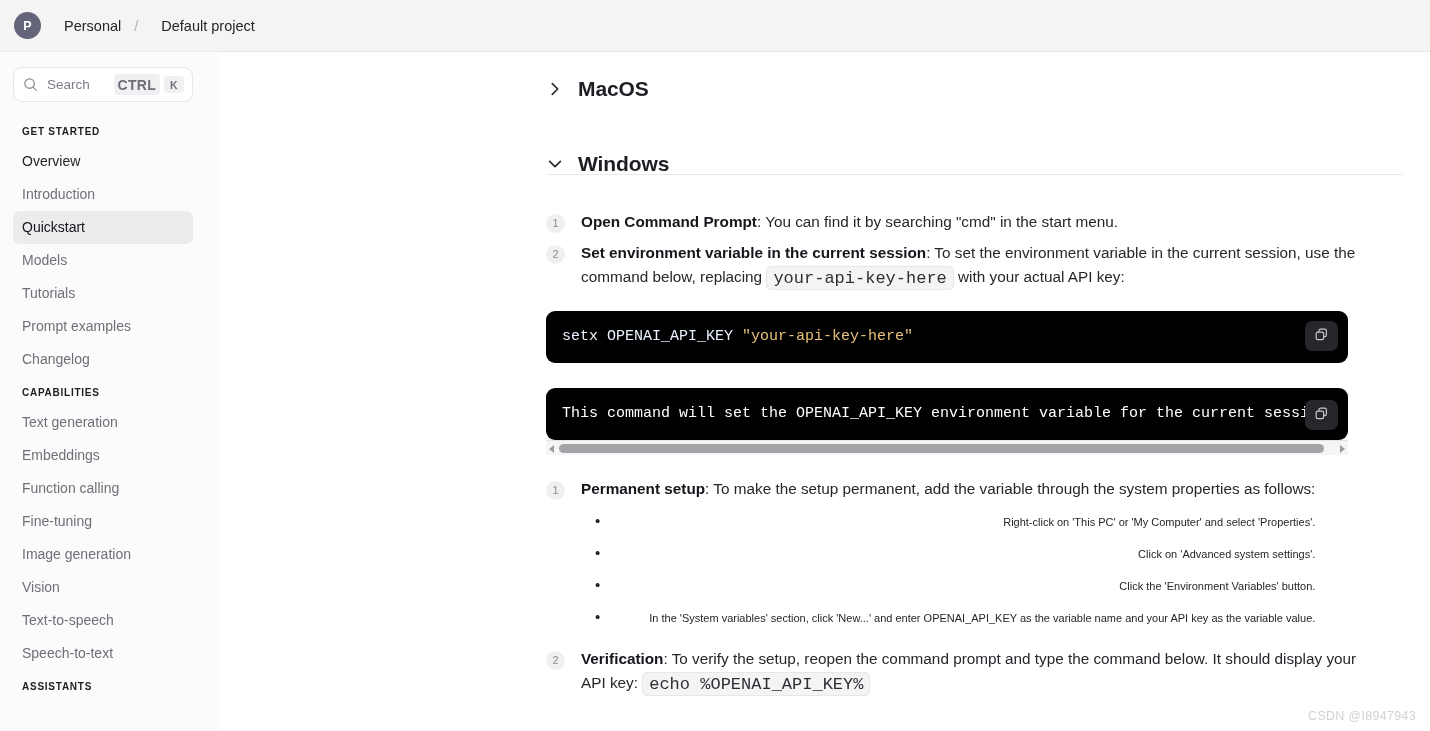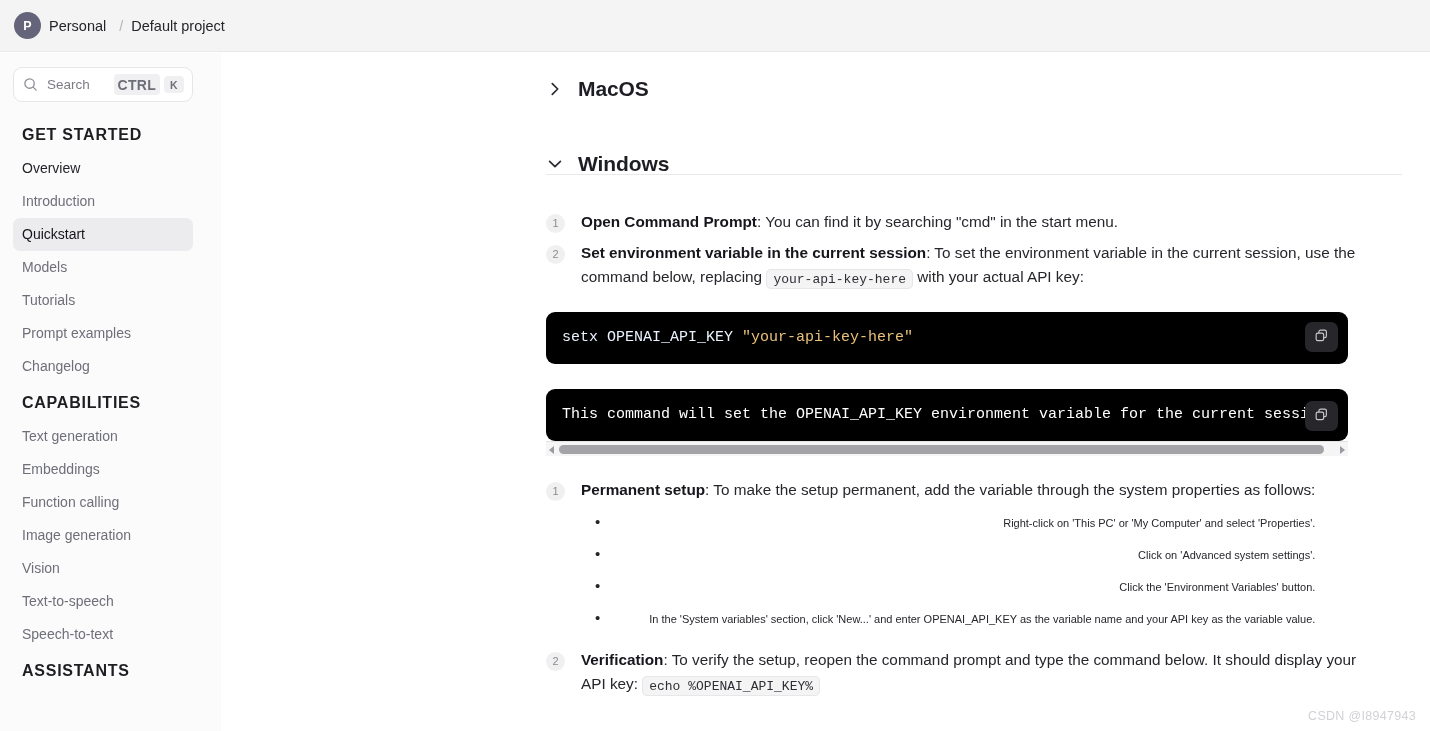--- a/index.html
+++ b/index.html
@@ -22,21 +22,21 @@
     padding-left: 14px;
   }
   #avatar {
     width: 27px; height: 27px; border-radius: 50%;
     background: #64647a; color: #ffffff;
     font-size: 12.5px; font-weight: bold;
     display: flex; align-items: center; justify-content: center;
     letter-spacing: .2px;
   }
   .crumb {
-    font-size: 14.5px; color: #25252a; margin-left: 8px;
+    font-size: 14.5px; color: #25252a; margin-left: 23px;
   }
   .crumb-sep {
     font-size: 14.5px; color: #b4b4ba; margin-left: 13px;
   }
 
   
   #sidebar {
     position: absolute; top: 53px; left: 0;
     width: 252px; height: 678px;
     background: #fbfbfb;
@@ -62,21 +62,21 @@
     border-radius: 4px;
     padding: 3px 4px 2px 4px;
     margin-left: 4px;
     letter-spacing: .3px;
     font-family: "Liberation Sans", sans-serif;
   }
   .kbd.single { padding: 3px 6px 2px 6px; font-size: 10.5px; }
 
   #navlist { position: absolute; top: 62px; left: 0; width: 206px; }
   .nav-section {
-    font-size: 16px; font-weight: bold; color: #1d1d22;
+    font-size: 10px; font-weight: bold; color: #1d1d22;
     letter-spacing: .75px;
     padding: 11px 0 8px 22px;
   }
   .nav-item {
     font-size: 14px; color: #6f6f79;
     height: 33px; line-height: 33px;
     margin: 0 13px 0 13px;
     padding-left: 9px;
     border-radius: 7px;
     white-space: nowrap;
@@ -137,21 +137,21 @@
     font-size: 11px; line-height: 19px; text-align: center;
     margin-top: 4px; margin-right: 16px;
   }
   .step-body {
     font-size: 15.3px; line-height: 24px; color: #26262c;
     max-width: 790px;
   }
   .step-body b { font-weight: bold; color: #16161c; }
   code.inline {
     font-family: "Liberation Mono", monospace;
-    font-size: 13px;
+    font-size: 17px;
     background: #f4f4f5;
     border: 1px solid #e7e7e9;
     border-radius: 5px;
     padding: 1.5px 6px;
     color: #2e2e35;
     white-space: nowrap;
   }
   .bullets { list-style: none; margin: 9px 0 10px 0; padding-left: 31px; }
   .bullets li {
     position: relative;
@@ -246,20 +246,21 @@
       <div class="nav-item">Introduction</div>
       <div class="nav-item active">Quickstart</div>
       <div class="nav-item">Models</div>
       <div class="nav-item">Tutorials</div>
       <div class="nav-item">Prompt examples</div>
       <div class="nav-item">Changelog</div>
       <div class="nav-section">CAPABILITIES</div>
       <div class="nav-item">Text generation</div>
       <div class="nav-item">Embeddings</div>
       <div class="nav-item">Function calling</div>
+      <div class="nav-item">Fine-tuning</div>
       <div class="nav-item">Image generation</div>
       <div class="nav-item">Vision</div>
       <div class="nav-item">Text-to-speech</div>
       <div class="nav-item">Speech-to-text</div>
       <div class="nav-section">ASSISTANTS</div>
     </div>
 
   <div id="sb-track">
     <div id="sb-up"></div>
     <div id="sb-thumb"></div>

